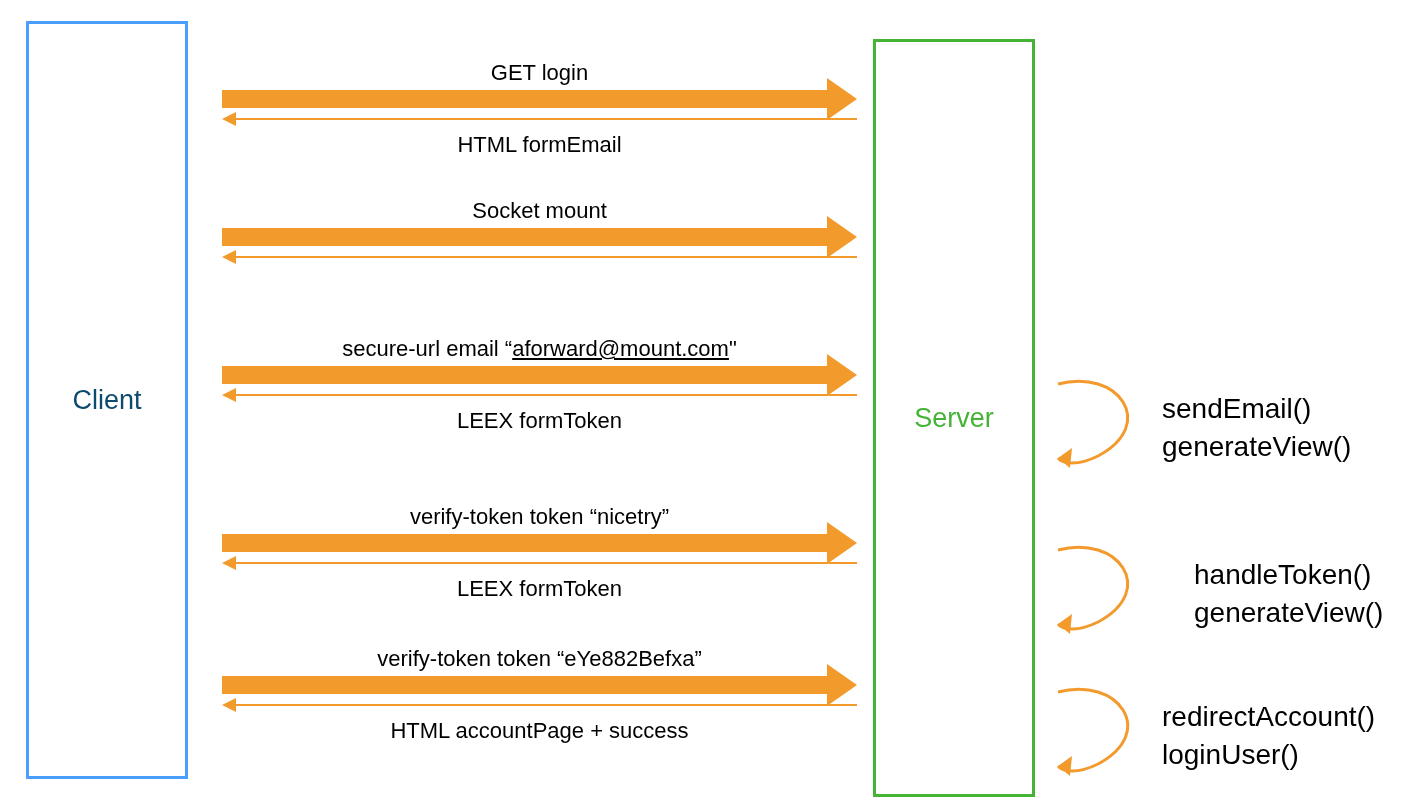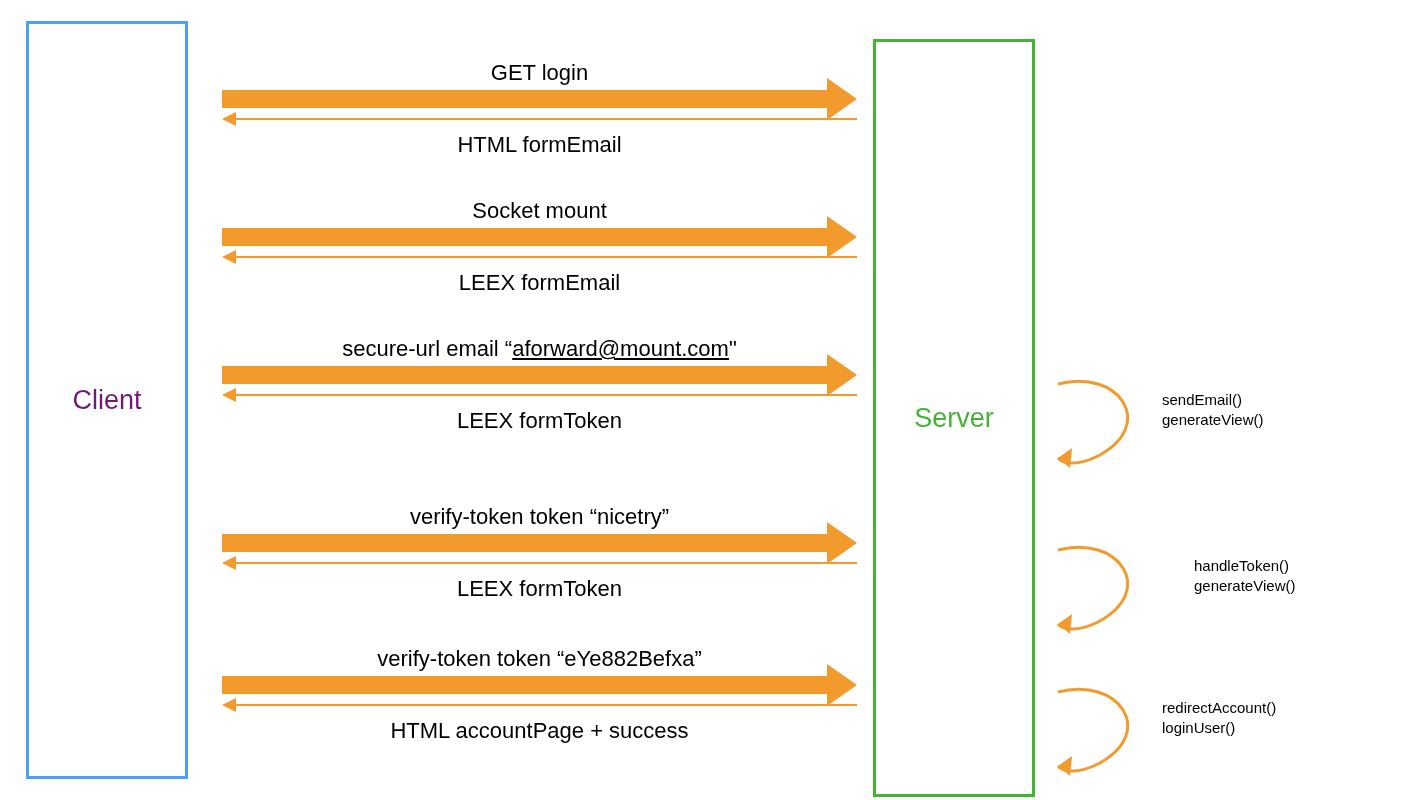--- a/index.html
+++ b/index.html
@@ -14,21 +14,21 @@
   .box {
     position: absolute;
     border: 3px solid;
     display: flex;
     align-items: center;
     justify-content: center;
     font-size: 27px;
   }
   .client-box {
     border-color: #4a9eff;
-    color: #701a75;
+    color: #0c4a6e;
   }
   .server-box {
     border-color: #44b336;
     color: #44b336;
   }
   .exchange {
     position: absolute;
     left: 222px;
     width: 635px;
   }
@@ -80,21 +80,21 @@
     border-top: 7px solid transparent;
     border-bottom: 7px solid transparent;
     border-right: 14px solid #f39a2d;
   }
   .loop {
     position: absolute;
   }
   .loop svg { display: block; }
   .loop-labels {
     position: absolute;
-    font-size: 15px;
+    font-size: 28px;
     color: #000;
     line-height: 1.35;
   }
 </style>
 </head>
 <body>
 
 <div class="box client-box" style="left:26px; top:21px; width:162px; height:758px;">
   <span>Client</span>
 </div>
@@ -107,21 +107,20 @@
   <div class="req-label">GET login</div>
   <div class="thick-arrow"></div>
   <div class="thin-arrow"></div>
   <div class="res-label">HTML formEmail</div>
 </div>
 
 <div class="exchange" style="top:198px;">
   <div class="req-label">Socket mount</div>
   <div class="thick-arrow"></div>
   <div class="thin-arrow"></div>
-  <div class="res-label">LEEX formEmail</div>
 </div>
 
 <div class="exchange" style="top:336px;">
   <div class="req-label">
     <span>secure-url email “</span><span class="underlined">aforward@mount.com</span><span>"</span>
   </div>
   <div class="thick-arrow"></div>
   <div class="thin-arrow"></div>
   <div class="res-label">LEEX formToken</div>
 </div>

